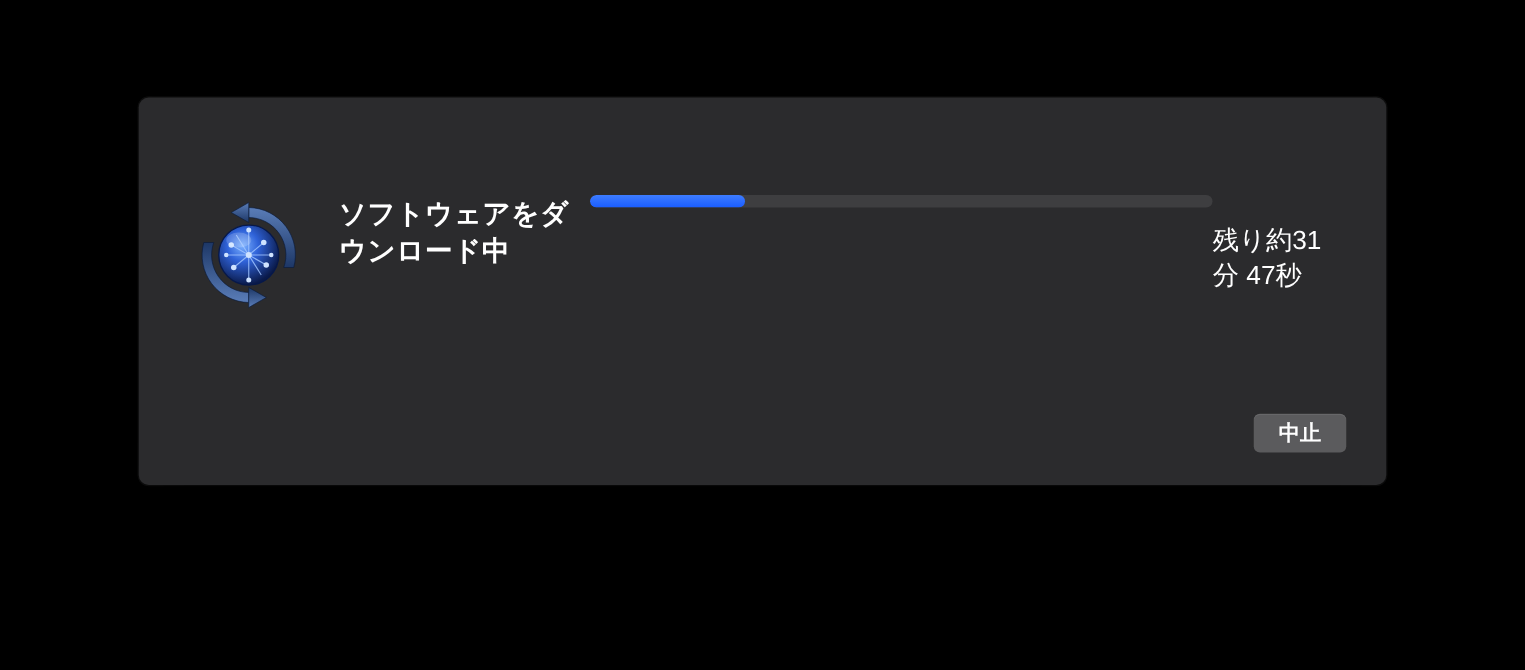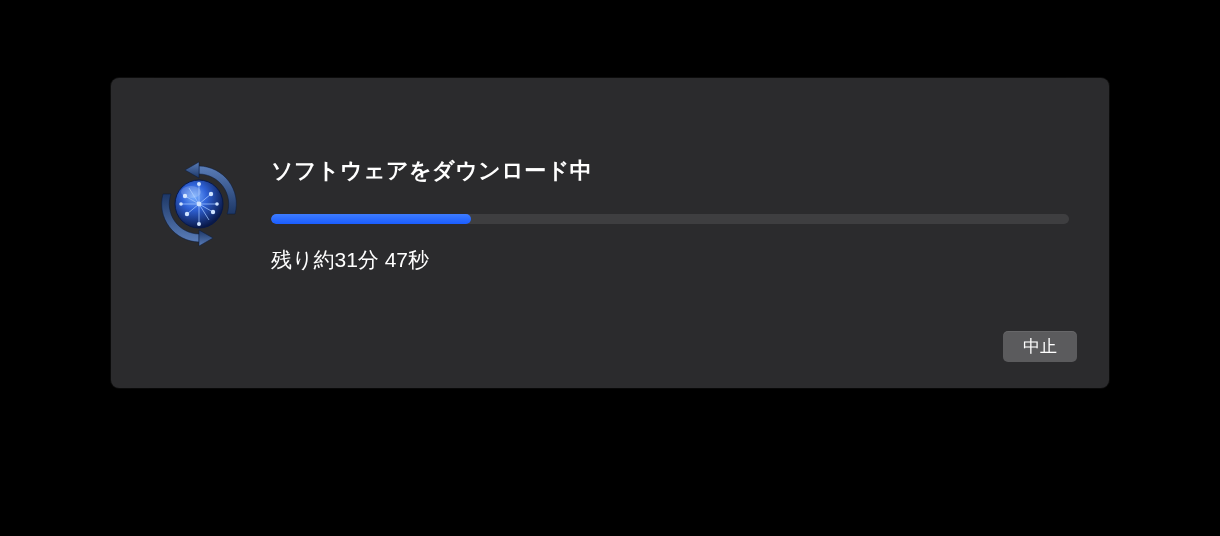--- a/index.html
+++ b/index.html
@@ -37,21 +37,21 @@
       width: 96px;
       height: 96px;
       flex-shrink: 0;
       display: flex;
       align-items: center;
       justify-content: center;
     }
     .main-col {
       flex: 1;
       display: flex;
-      flex-direction: column;
+      flex-direction: row;
     }
     .title {
       color: #ffffff;
       font-size: 22px;
       font-weight: 700;
       letter-spacing: 0.5px;
       margin-bottom: 28px;
     }
     .progress-track {
       width: 100%;
@@ -81,20 +81,21 @@
     .btn {
       background: #5b5b5d;
       color: #ffffff;
       border: none;
       border-radius: 5px;
       padding: 4px 20px;
       font-size: 17px;
       font-family: inherit;
       cursor: pointer;
       box-shadow: inset 0 1px 0 rgba(255,255,255,0.08);
+      font-weight: bold;
     }
   </style>
 </head>
 <body>
 
 <div class="dialog">
   <div class="content-row">
     <div class="icon-wrap">
       <svg width="96" height="96" viewBox="0 0 96 96">
         <defs>

